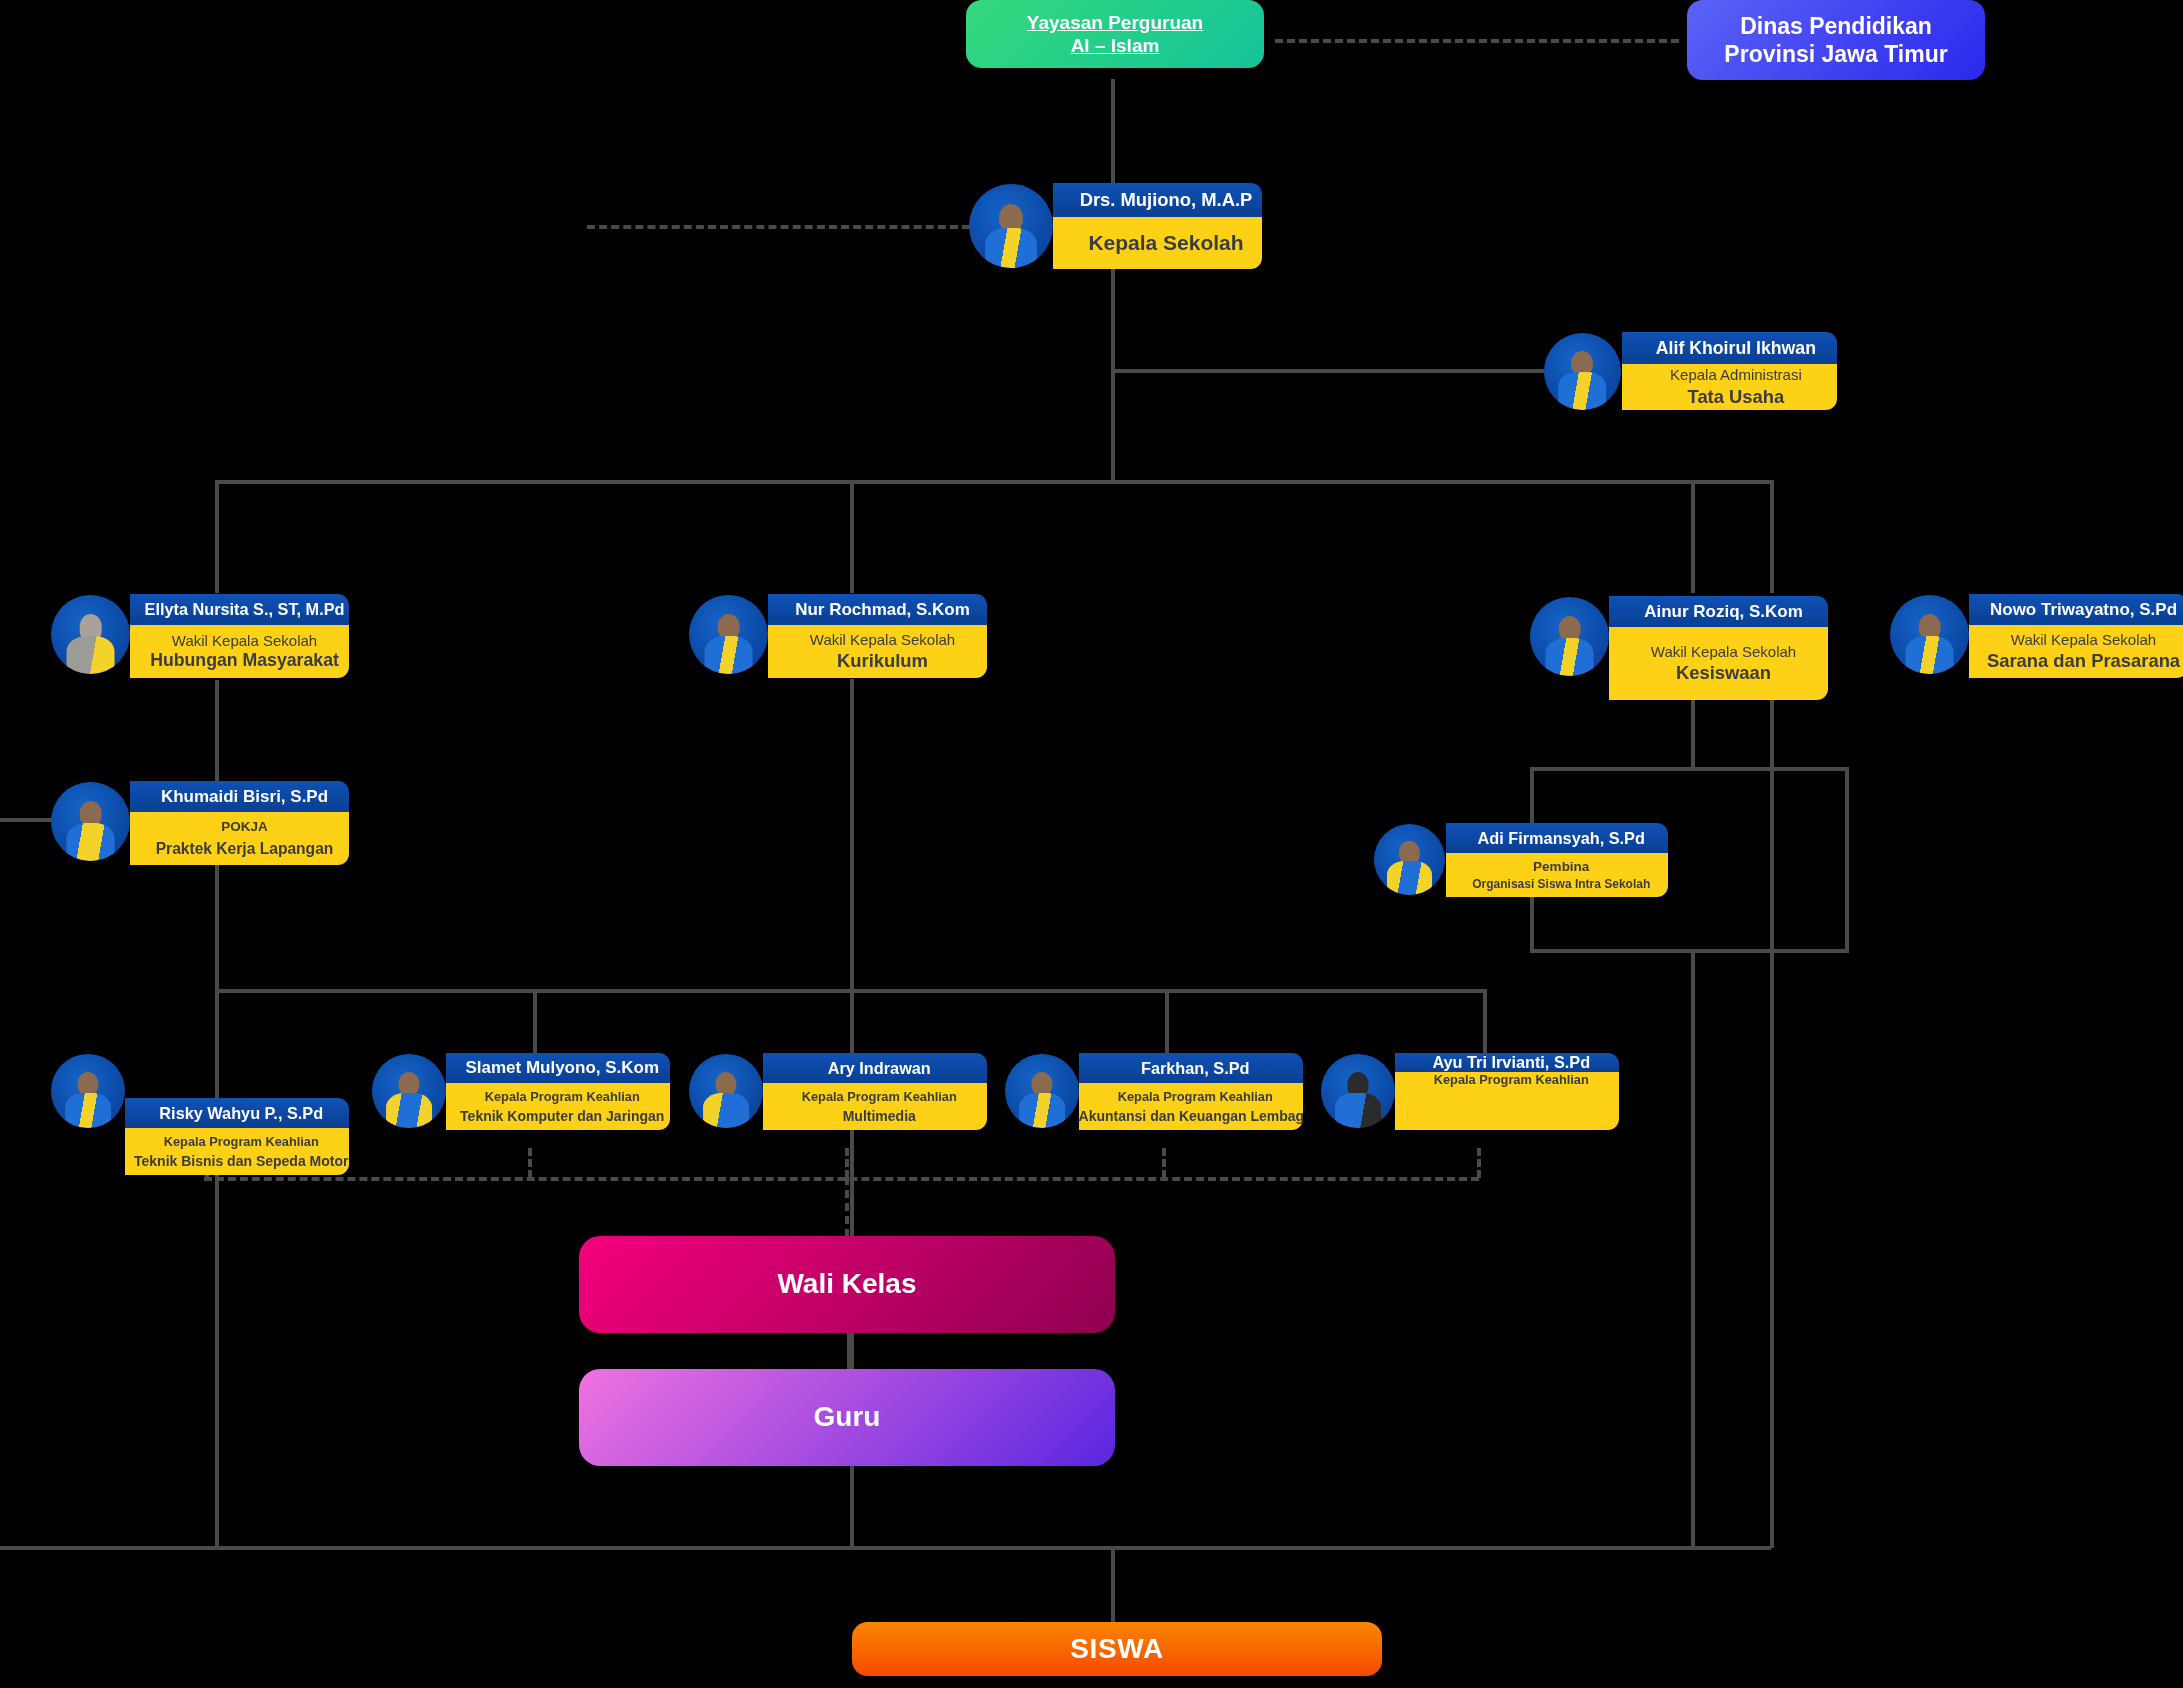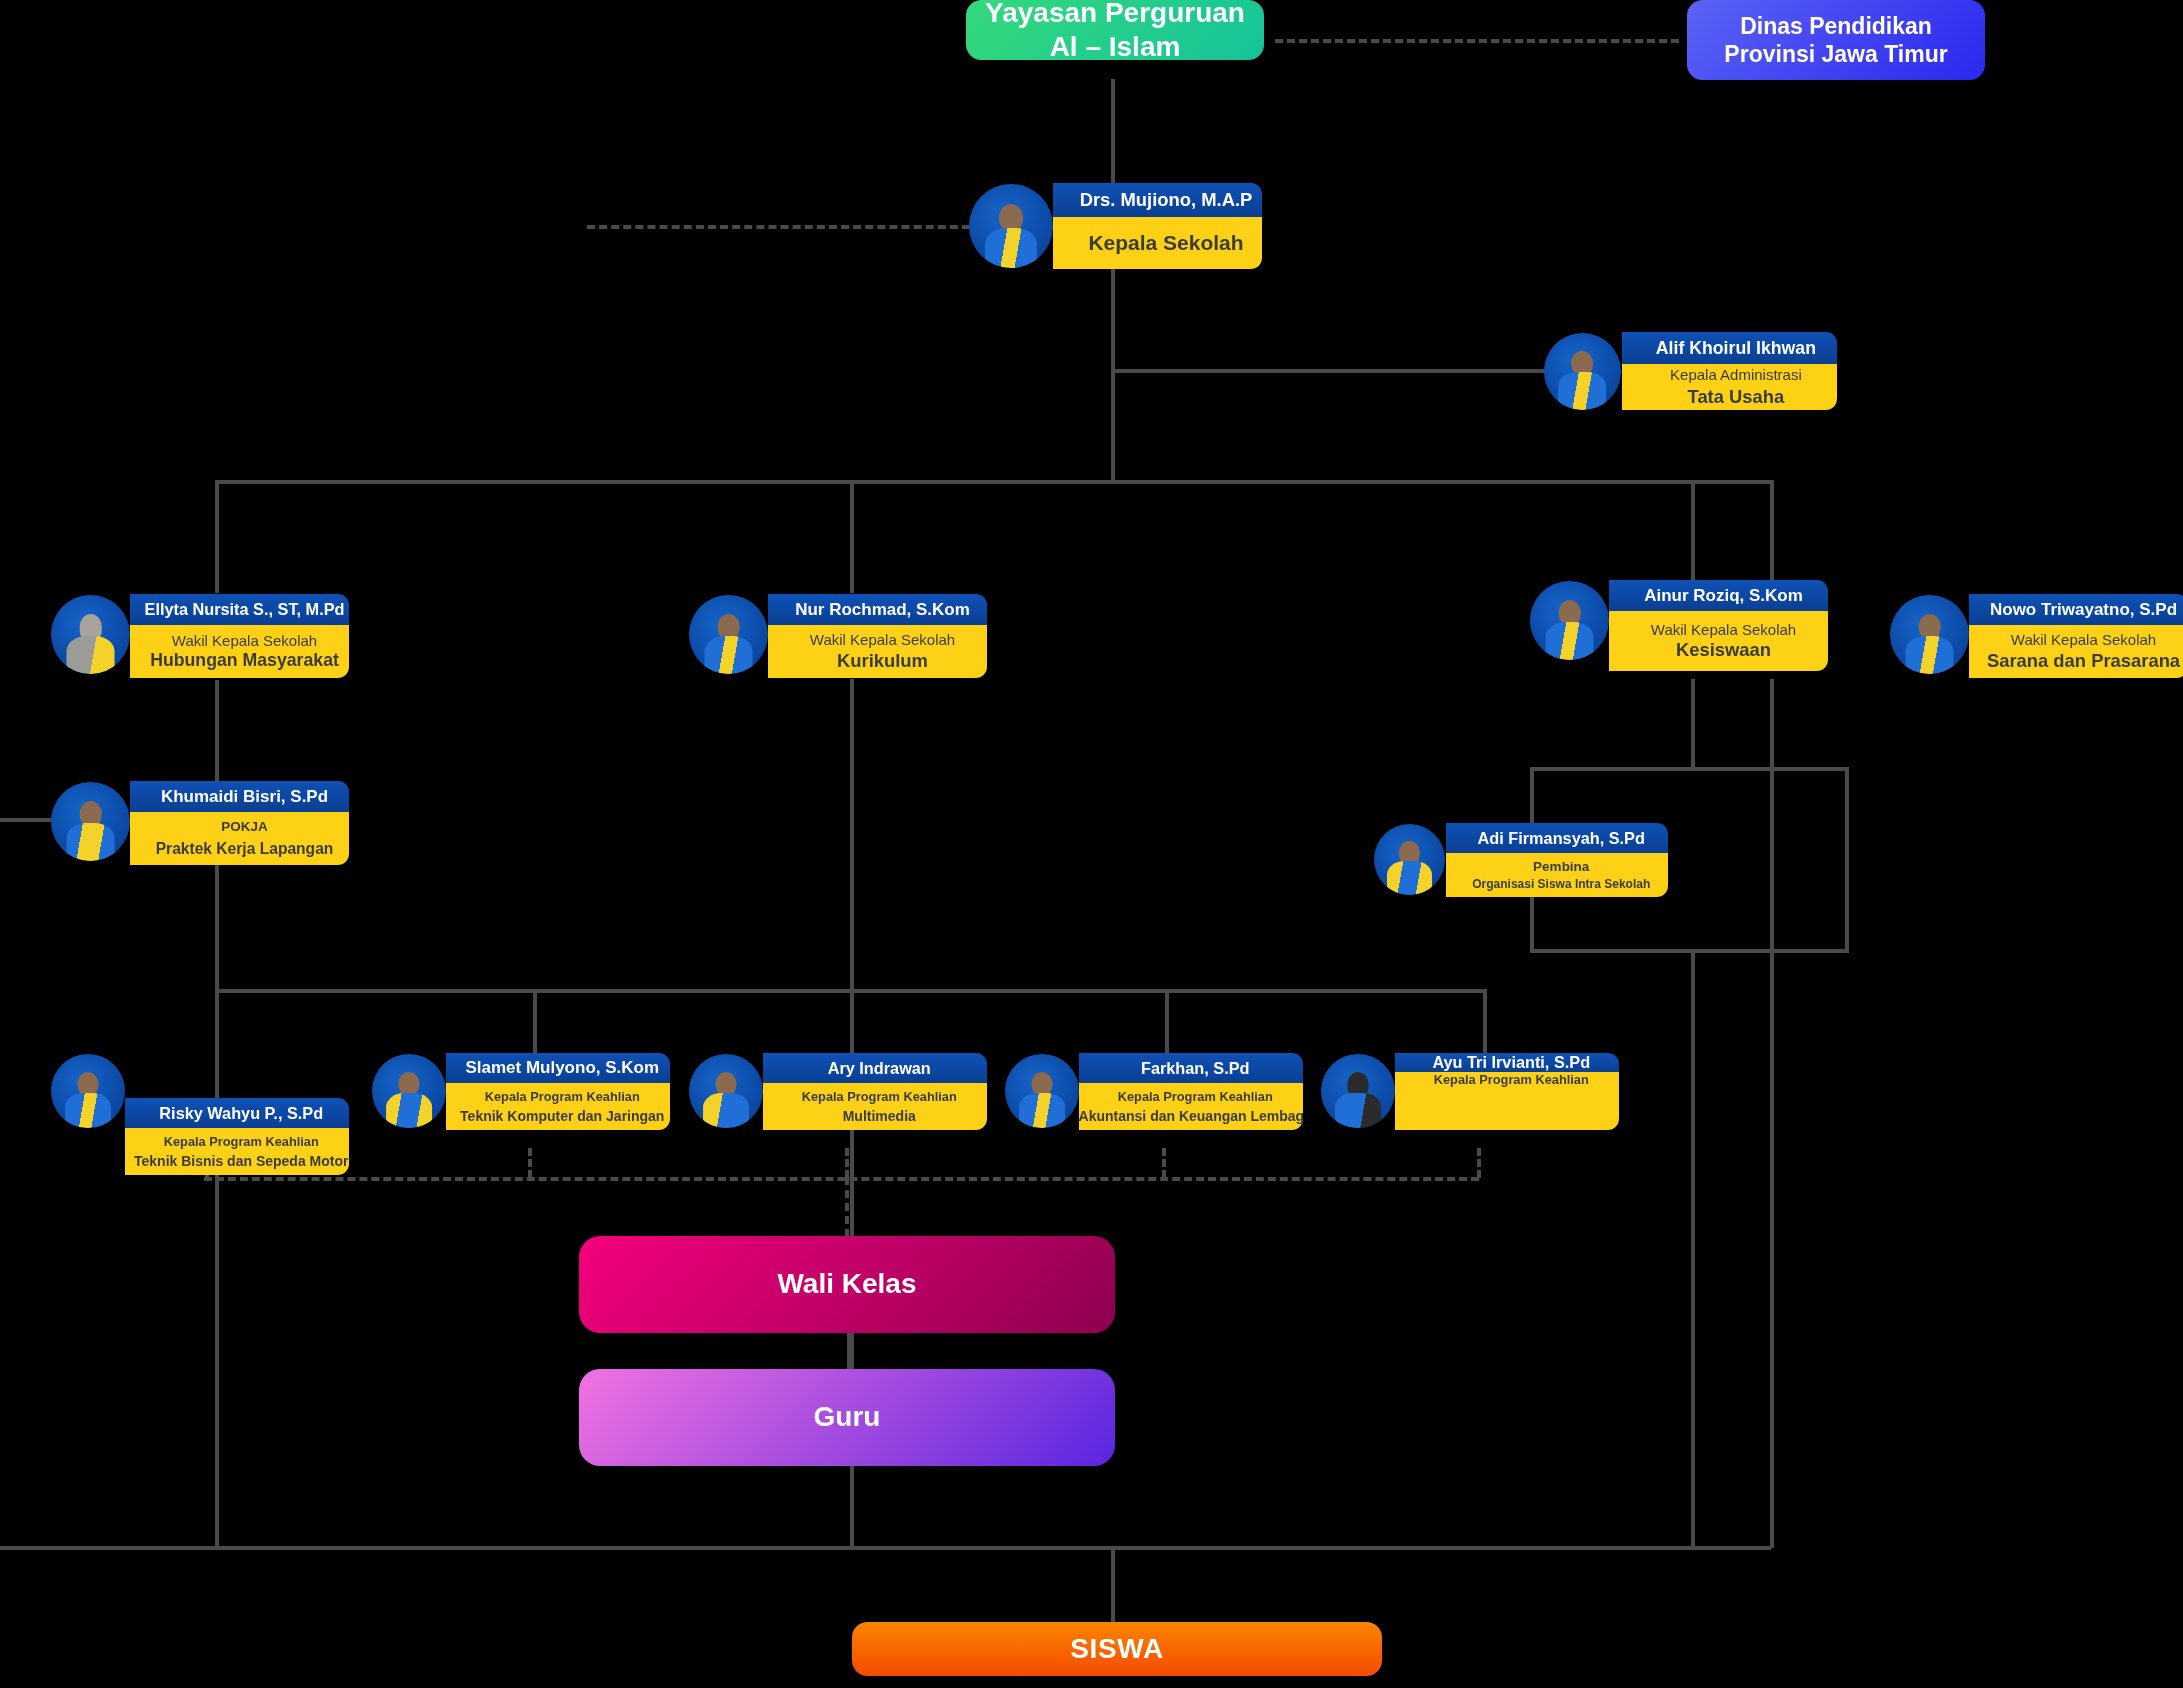--- a/index.html
+++ b/index.html
@@ -152,21 +152,21 @@
   <div class="dsh-v" style="left:1162px; top:1148px; height:30px;"></div>
   <div class="dsh-v" style="left:1477px; top:1148px; height:30px;"></div>
   <div class="dsh-h" style="left:204px; top:1177px; width:1275px;"></div>
   <div class="dsh-v" style="left:845px; top:1177px; height:60px;"></div>
 
   <div class="ln lnv" style="left:847px; top:1332px; height:60px;"></div>
 
   <div class="ln lnh" style="left:0px; top:1546px; width:1771px;"></div>
   <div class="ln lnv" style="left:1111px; top:1546px; height:78px;"></div>
 
-  <div class="gbox yayasan" style="left:966px; top:0px; width:298px; height:60px; font-size:28px; white-space:pre-line;">Yayasan Perguruan
+  <div class="gbox yayasan" style="left:966px; top:0px; width:298px; height:68px; font-size:19px; white-space:pre-line;text-decoration:underline;">Yayasan Perguruan
 Al – Islam</div>
 
   <div class="gbox dinas" style="left:1687px; top:0px; width:298px; height:80px; font-size:23px; white-space:pre-line;">Dinas Pendidikan
 Provinsi Jawa Timur</div>
 
 
   <div class="gbox wali" style="left:579px; top:1236px; width:536px; height:97px; font-size:28px;">Wali Kelas</div>
 
   <div class="gbox guru" style="left:579px; top:1369px; width:536px; height:97px; font-size:28px;">Guru</div>
 
@@ -228,21 +228,21 @@
     </div>
     <div class="body-wrap" style="padding-left:79px;">
       <div class="nameband" style="height:31px; font-size:17px; padding-left:10px;">Nur Rochmad, S.Kom</div>
       <div class="roleband" style="padding-left:10px; gap:1.4px;">
         <div class="role-sub" style="font-size:15px;">Wakil Kepala Sekolah</div>
         <div class="role-main" style="font-size:18.4px;">Kurikulum</div>
       </div>
     </div>
   </div>
 
-  <div class="pcard" style="left:1530px; top:580px; width:298px; height:91px;">
+  <div class="pcard" style="left:1530px; top:596px; width:298px; height:104px;">
     <div class="photo" style="width:79px; height:79px; top:1.4px;">
       <div class="silh">
           <div class="head"></div>
           <div class="body"></div>
         </div>
     </div>
     <div class="body-wrap" style="padding-left:79px;">
       <div class="nameband" style="height:31px; font-size:17px; padding-left:10px;">Ainur Roziq, S.Kom</div>
       <div class="roleband" style="padding-left:10px; gap:1.4px;">
         <div class="role-sub" style="font-size:15px;">Wakil Kepala Sekolah</div>

